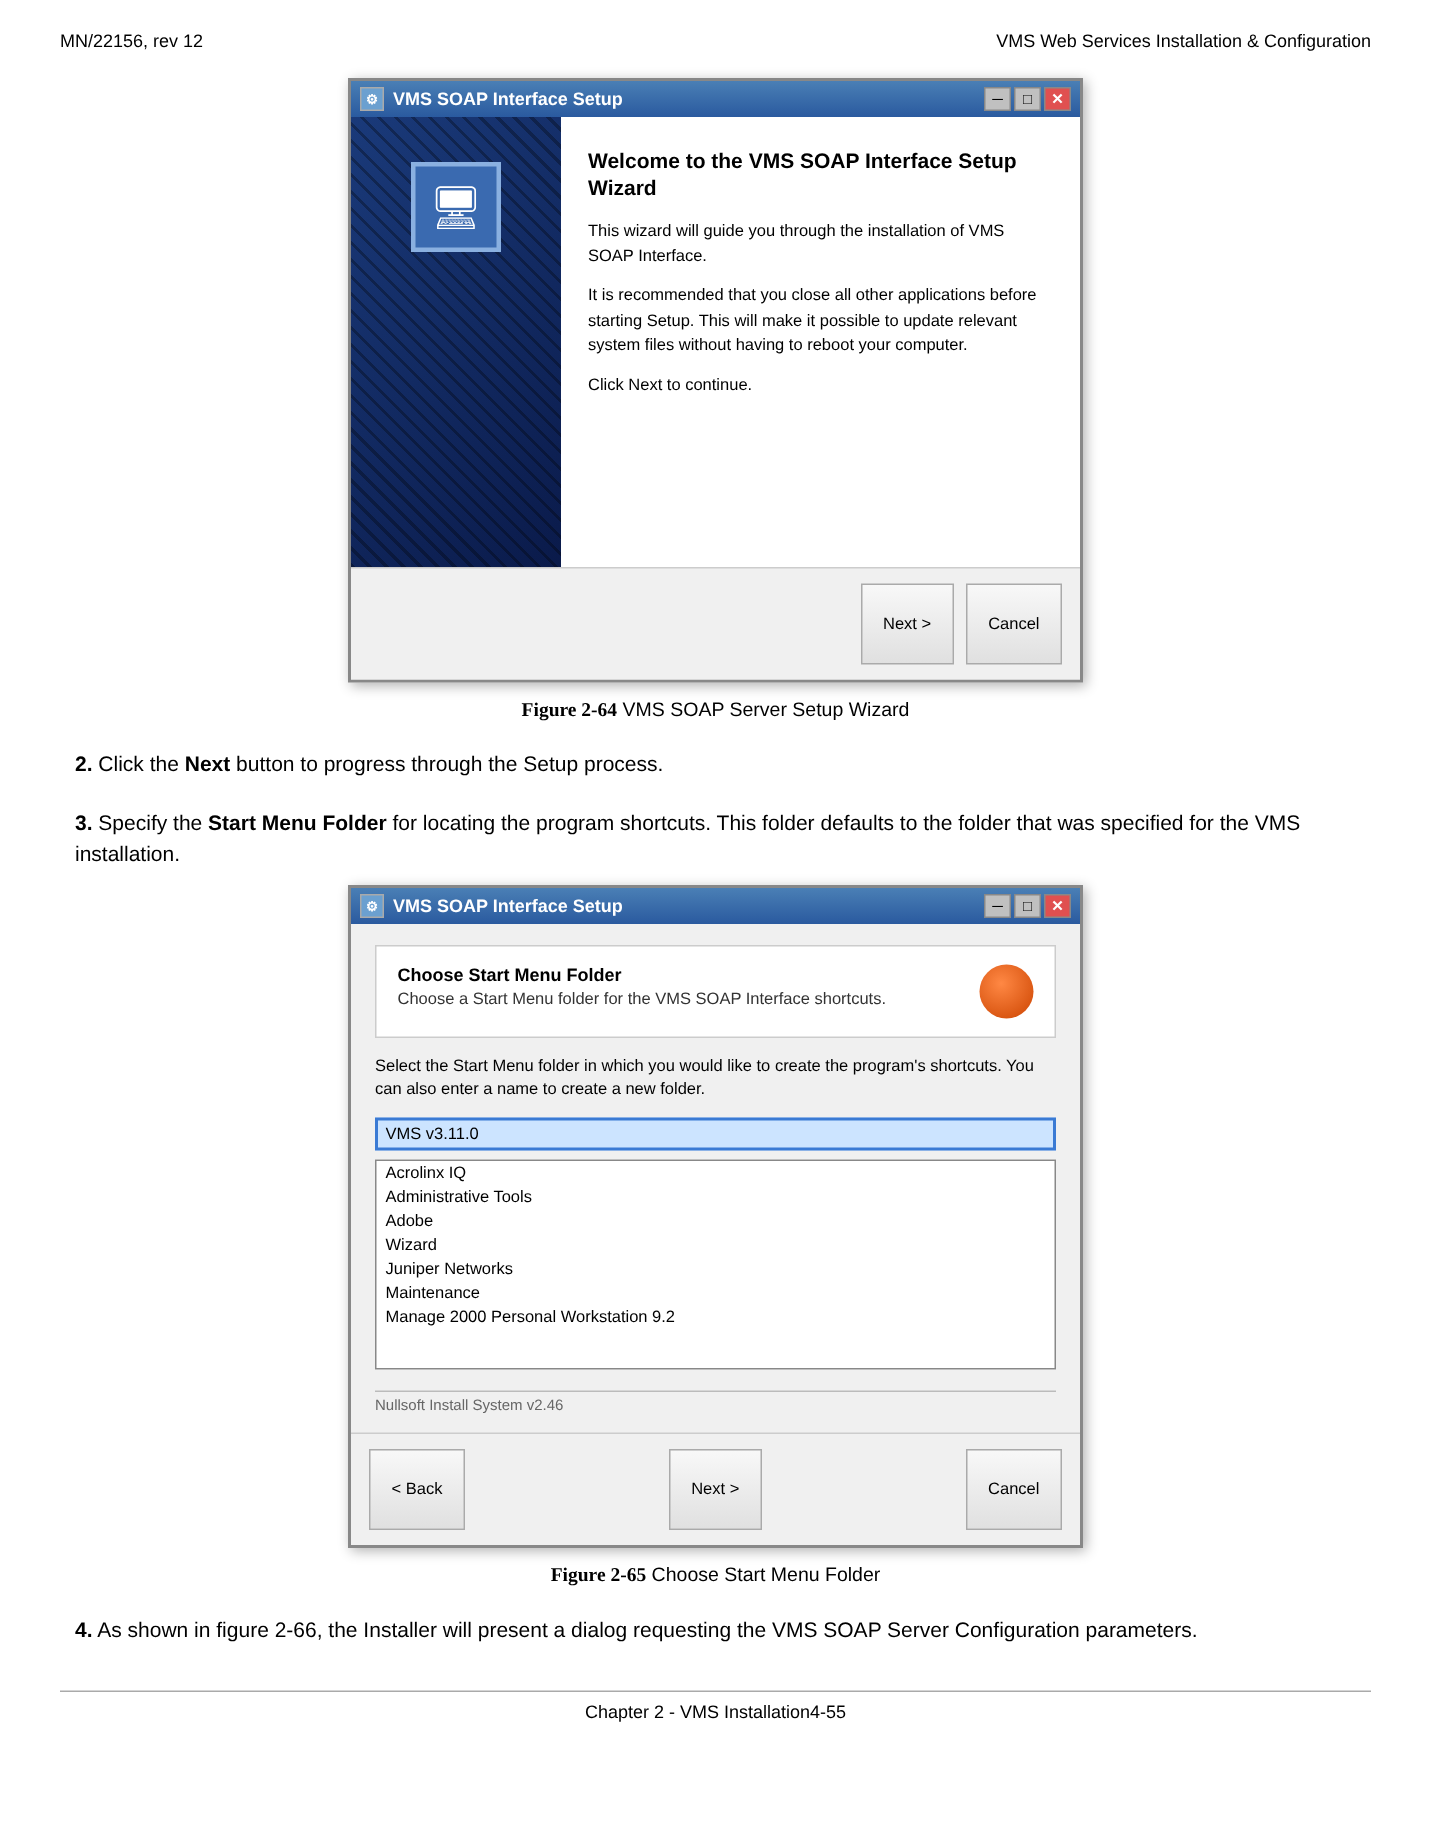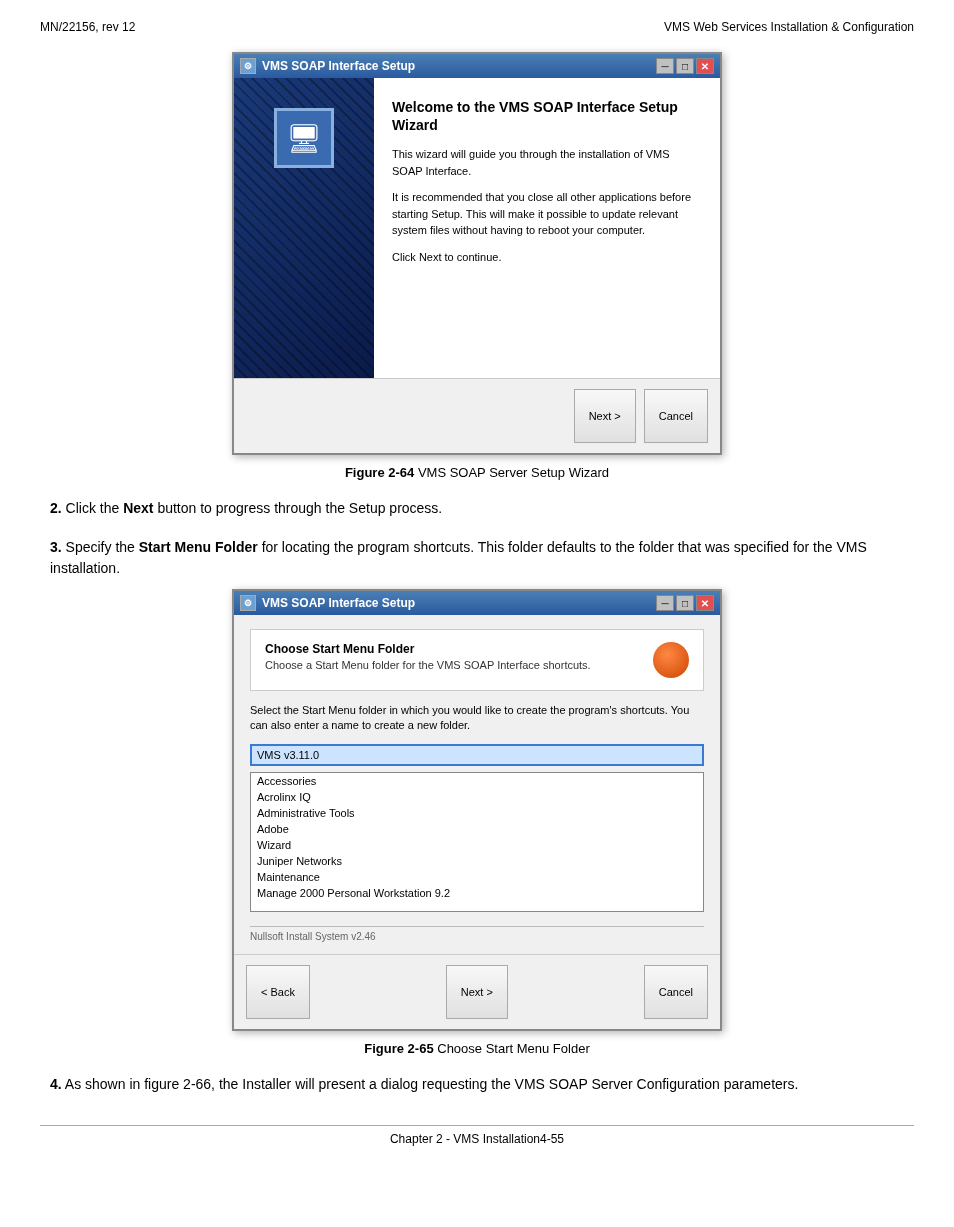--- a/index.html
+++ b/index.html
@@ -40,20 +40,21 @@
     }
 
     
     .figure-caption {
       text-align: center;
       font-size: 13px;
       margin: 8px 0 16px 0;
     }
     .figure-caption .fig-label {
       font-weight: bold;
+      font-family: Liberation Serif, serif;
     }
 
     
     .dialog-wrapper {
       display: flex;
       justify-content: center;
       margin: 10px 0;
     }
 
     .win-dialog {
@@ -363,21 +364,20 @@
         </div>
 
         
         <div class="dialog2-instruction">Select the Start Menu folder in which you would like to create the program's shortcuts. You can also enter a name to create a new folder.</div>
 
         
         <input class="dialog2-input" type="text" value="VMS v3.11.0" style="">
 
         
         <div class="dialog2-list">
-        <div class="dialog2-list-item">Accessories</div>
             <div class="dialog2-list-item">Acrolinx IQ</div>
             <div class="dialog2-list-item">Administrative Tools</div>
             <div class="dialog2-list-item">Adobe</div>
             <div class="dialog2-list-item">Wizard</div>
             <div class="dialog2-list-item">Juniper Networks</div>
             <div class="dialog2-list-item">Maintenance</div>
             <div class="dialog2-list-item">Manage 2000 Personal Workstation 9.2</div>
           </div>
 
         

